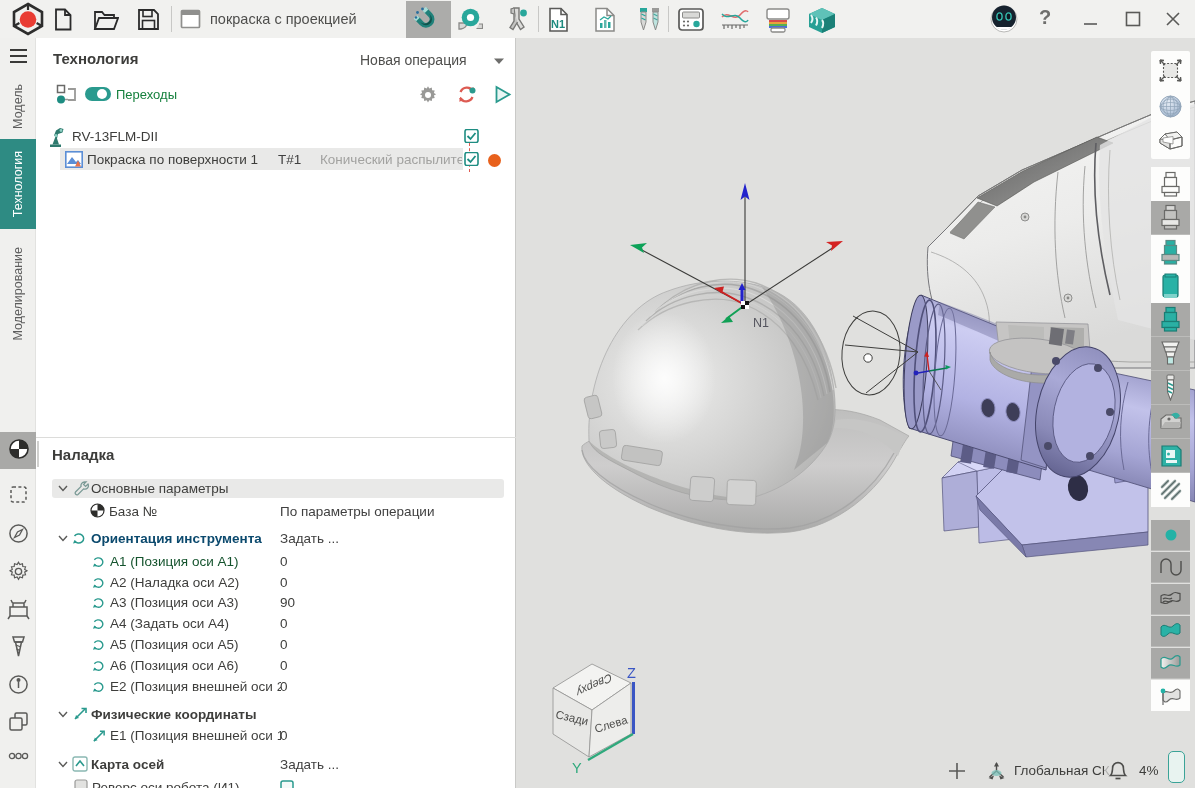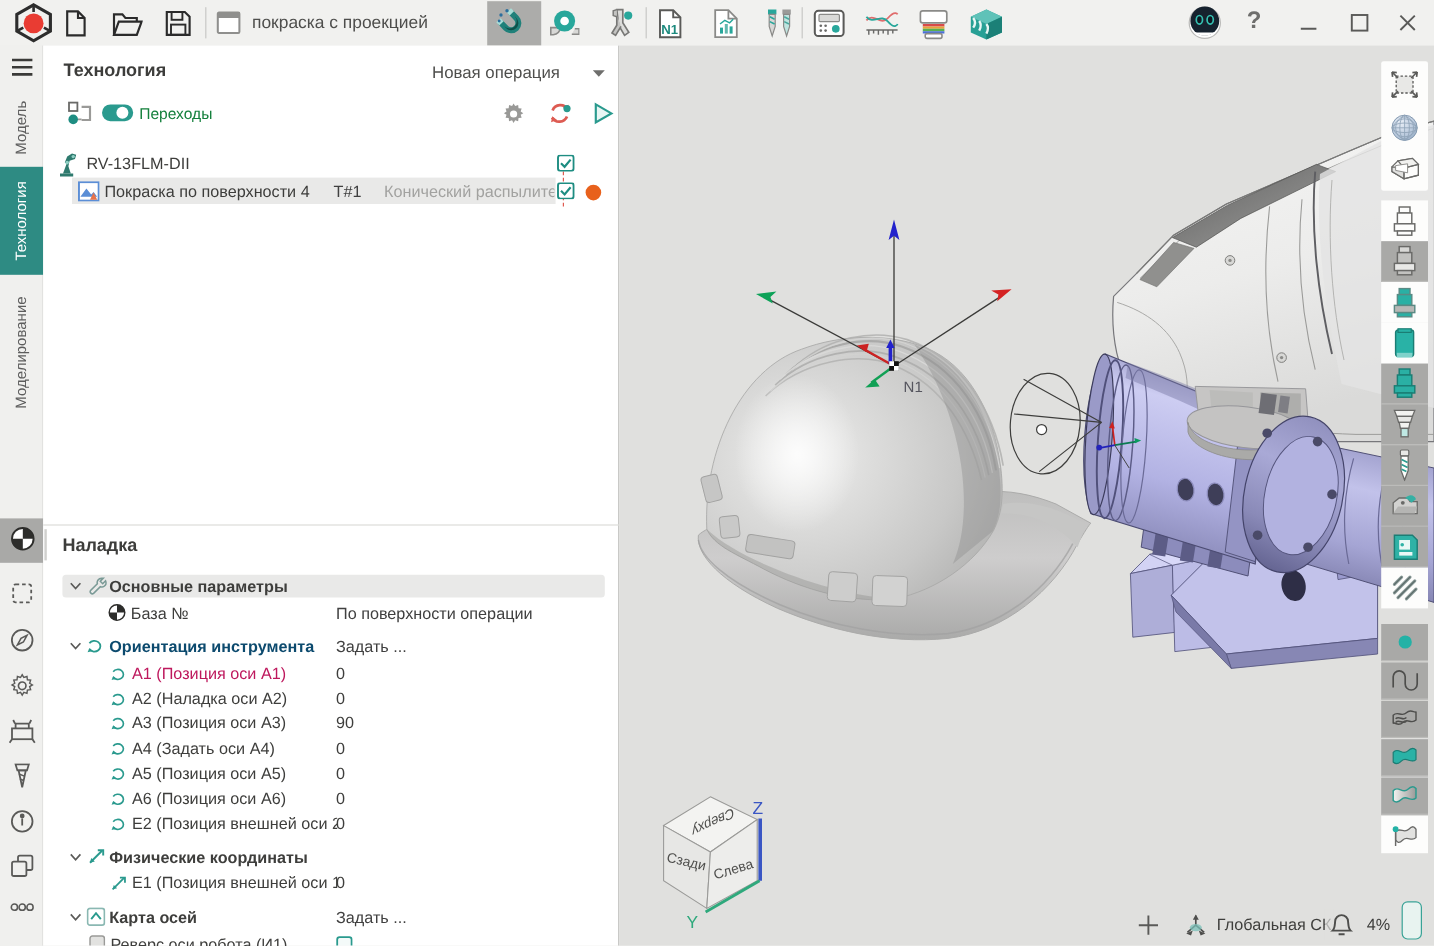--- a/index.html
+++ b/index.html
@@ -253,21 +253,21 @@
   <circle cx="10" cy="9.5" r="1.5" fill="#8fd0c4"></circle>
     <circle cx="15" cy="4.5" r="1.4" fill="#8fd0c4"></circle>
 </svg>
 <div class="a" style="left:72px;top:129px;font-size:13.5px;color:#3d3d3b">RV-13FLM-DII</div>
 <div class="a" style="left:60px;top:148px;width:403px;height:22px;background:#e9e9e8"></div>
 <svg class="a" style="left:65px;top:151px" width="18" height="17" viewBox="0 0 18 17">
   <rect x="0.8" y="0.8" width="16.4" height="15.4" fill="#fff" stroke="#5b8ed6" stroke-width="1.6"></rect>
   <path d="M2 13 L7 6 L11 11 L13 9 L16 13 Z" fill="#5b8ed6"></path>
   <path d="M10 15.5 L13 9.5 L16 15.5 Z" fill="#e8734a"></path>
 </svg>
-<div class="a" style="left:87px;top:152px;font-size:13.5px;color:#3d3d3b">Покраска по поверхности 4</div>
+<div class="a" style="left:87px;top:152px;font-size:13.5px;color:#3d3d3b">Покраска по поверхности 1</div>
 <div class="a teal" style="left:278px;top:152px;font-size:13.5px">Т#1</div>
 <div class="a" style="left:320px;top:152px;width:142px;overflow:hidden;white-space:nowrap;font-size:13.5px;color:#a2a2a0">Конический распылитель</div>
 <div class="a" style="left:469px;top:143px;width:0;height:29px;border-left:1.5px dashed #e05a50"></div>
 <svg class="a" style="left:464px;top:129px" width="15" height="14" viewBox="0 0 15 14">
     <rect x="1" y="0.5" width="13" height="13" rx="2" fill="#fff" stroke="#1e8d82" stroke-width="1.6"></rect>
     <path d="M3.5 7 l3 3 5 -6" fill="none" stroke="#1e8d82" stroke-width="1.8"></path>
   </svg>
 <svg class="a" style="left:464px;top:152px" width="15" height="14" viewBox="0 0 15 14">
     <rect x="1" y="0.5" width="13" height="13" rx="2" fill="#fff" stroke="#1e8d82" stroke-width="1.6"></rect>
     <path d="M3.5 7 l3 3 5 -6" fill="none" stroke="#1e8d82" stroke-width="1.8"></path>
@@ -277,42 +277,42 @@
 <div class="a" style="left:36px;top:437px;width:480px;height:1px;background:#dcdcda"></div>
 <div class="a" style="left:37px;top:441px;width:2px;height:26px;background:#d0d0ce"></div>
 <div class="a" style="left:52px;top:446px;font-size:15px;font-weight:bold;color:#3d3d3b">Наладка</div>
 <div class="a" style="left:52px;top:479px;width:452px;height:19px;background:#e9e9e8;border-radius:3px"></div>
 <svg class="a" style="left:58px;top:485px" width="10" height="7" viewBox="0 0 10 7">
     <path d="M1 1 L5 5.5 L9 1" fill="none" stroke="#5a5a58" stroke-width="1.4"></path>
   </svg>
 <svg class="a" style="left:73px;top:480px" width="16" height="16" viewBox="0 0 16 16">
     <path d="M11.5 2 a3.5 3.5 0 0 0 -3.4 4.4 L2.5 12 a1.8 1.8 0 0 0 2.5 2.5 L10.6 8.9 a3.5 3.5 0 0 0 4.4 -4.9 l-2.4 2.4 -2 -2 2.4 -2.4 z" fill="none" stroke="#7a9a96" stroke-width="1.3"></path>
   </svg>
-<div class="a" style="left:91px;top:481px;font-size:13.5px;font-weight:bold;color:#3e3e3c">Основные параметры</div>
+<div class="a" style="left:91px;top:481px;font-size:13.5px;font-weight:normal;color:#3e3e3c">Основные параметры</div>
 <svg class="a" style="left:90px;top:503px" width="15" height="15" viewBox="0 0 15 15">
     <circle cx="7.5" cy="7.5" r="6.5" fill="#fff" stroke="#2d2d2b" stroke-width="1.2"></circle>
     <path d="M7.5 1 a6.5 6.5 0 0 1 6.5 6.5 h-6.5 z" fill="#2d2d2b"></path>
     <path d="M7.5 14 a6.5 6.5 0 0 1 -6.5 -6.5 h6.5 z" fill="#2d2d2b"></path>
   </svg>
 <div class="a" style="left:109px;top:504px;font-size:13.5px;color:#3e3e3c">База №</div>
-<div class="a teal" style="left:280px;top:504px;font-size:13.5px">По поверхности операции</div>
+<div class="a teal" style="left:280px;top:504px;font-size:13.5px">По параметры операции</div>
 <svg class="a" style="left:58px;top:535px" width="10" height="7" viewBox="0 0 10 7">
     <path d="M1 1 L5 5.5 L9 1" fill="none" stroke="#5a5a58" stroke-width="1.4"></path>
   </svg>
 <svg class="a" style="left:72px;top:532px" width="15" height="14" viewBox="0 0 15 14">
     <path d="M2.5 4 a5 4.5 0 1 1 0 5" fill="none" stroke="#2a9a8e" stroke-width="1.5"></path>
     <path d="M1 11.5 l1.5 -3.5 3 2.4 z" fill="#2a9a8e"></path>
   </svg>
 <div class="a" style="left:91px;top:531px;font-size:13.5px;font-weight:bold;color:#0c4a6e">Ориентация инструмента</div>
 <div class="a teal" style="left:280px;top:531px;font-size:13.5px">Задать ...</div>
 <svg class="a" style="left:92px;top:556px" width="14" height="13" viewBox="0 0 15 14">
     <path d="M2.5 4 a5 4.5 0 1 1 0 5" fill="none" stroke="#2a9a8e" stroke-width="1.5"></path>
     <path d="M1 11.5 l1.5 -3.5 3 2.4 z" fill="#2a9a8e"></path>
   </svg>
-<div class="a" style="left:110px;top:554px;font-size:13.5px;color:#be185d;max-width:169px;overflow:hidden;white-space:nowrap">A1 (Позиция оси A1)</div>
+<div class="a" style="left:110px;top:554px;font-size:13.5px;color:#14532d;max-width:169px;overflow:hidden;white-space:nowrap">A1 (Позиция оси A1)</div>
 <div class="a" style="left:280px;top:554px;font-size:13.5px;color:#3e3e3c">0</div>
 <svg class="a" style="left:92px;top:577px" width="14" height="13" viewBox="0 0 15 14">
     <path d="M2.5 4 a5 4.5 0 1 1 0 5" fill="none" stroke="#2a9a8e" stroke-width="1.5"></path>
     <path d="M1 11.5 l1.5 -3.5 3 2.4 z" fill="#2a9a8e"></path>
   </svg>
 <div class="a" style="left:110px;top:575px;font-size:13.5px;color:#3e3e3c;max-width:169px;overflow:hidden;white-space:nowrap">A2 (Наладка оси A2)</div>
 <div class="a" style="left:280px;top:575px;font-size:13.5px;color:#3e3e3c">0</div>
 <svg class="a" style="left:92px;top:597px" width="14" height="13" viewBox="0 0 15 14">
     <path d="M2.5 4 a5 4.5 0 1 1 0 5" fill="none" stroke="#2a9a8e" stroke-width="1.5"></path>
     <path d="M1 11.5 l1.5 -3.5 3 2.4 z" fill="#2a9a8e"></path>

